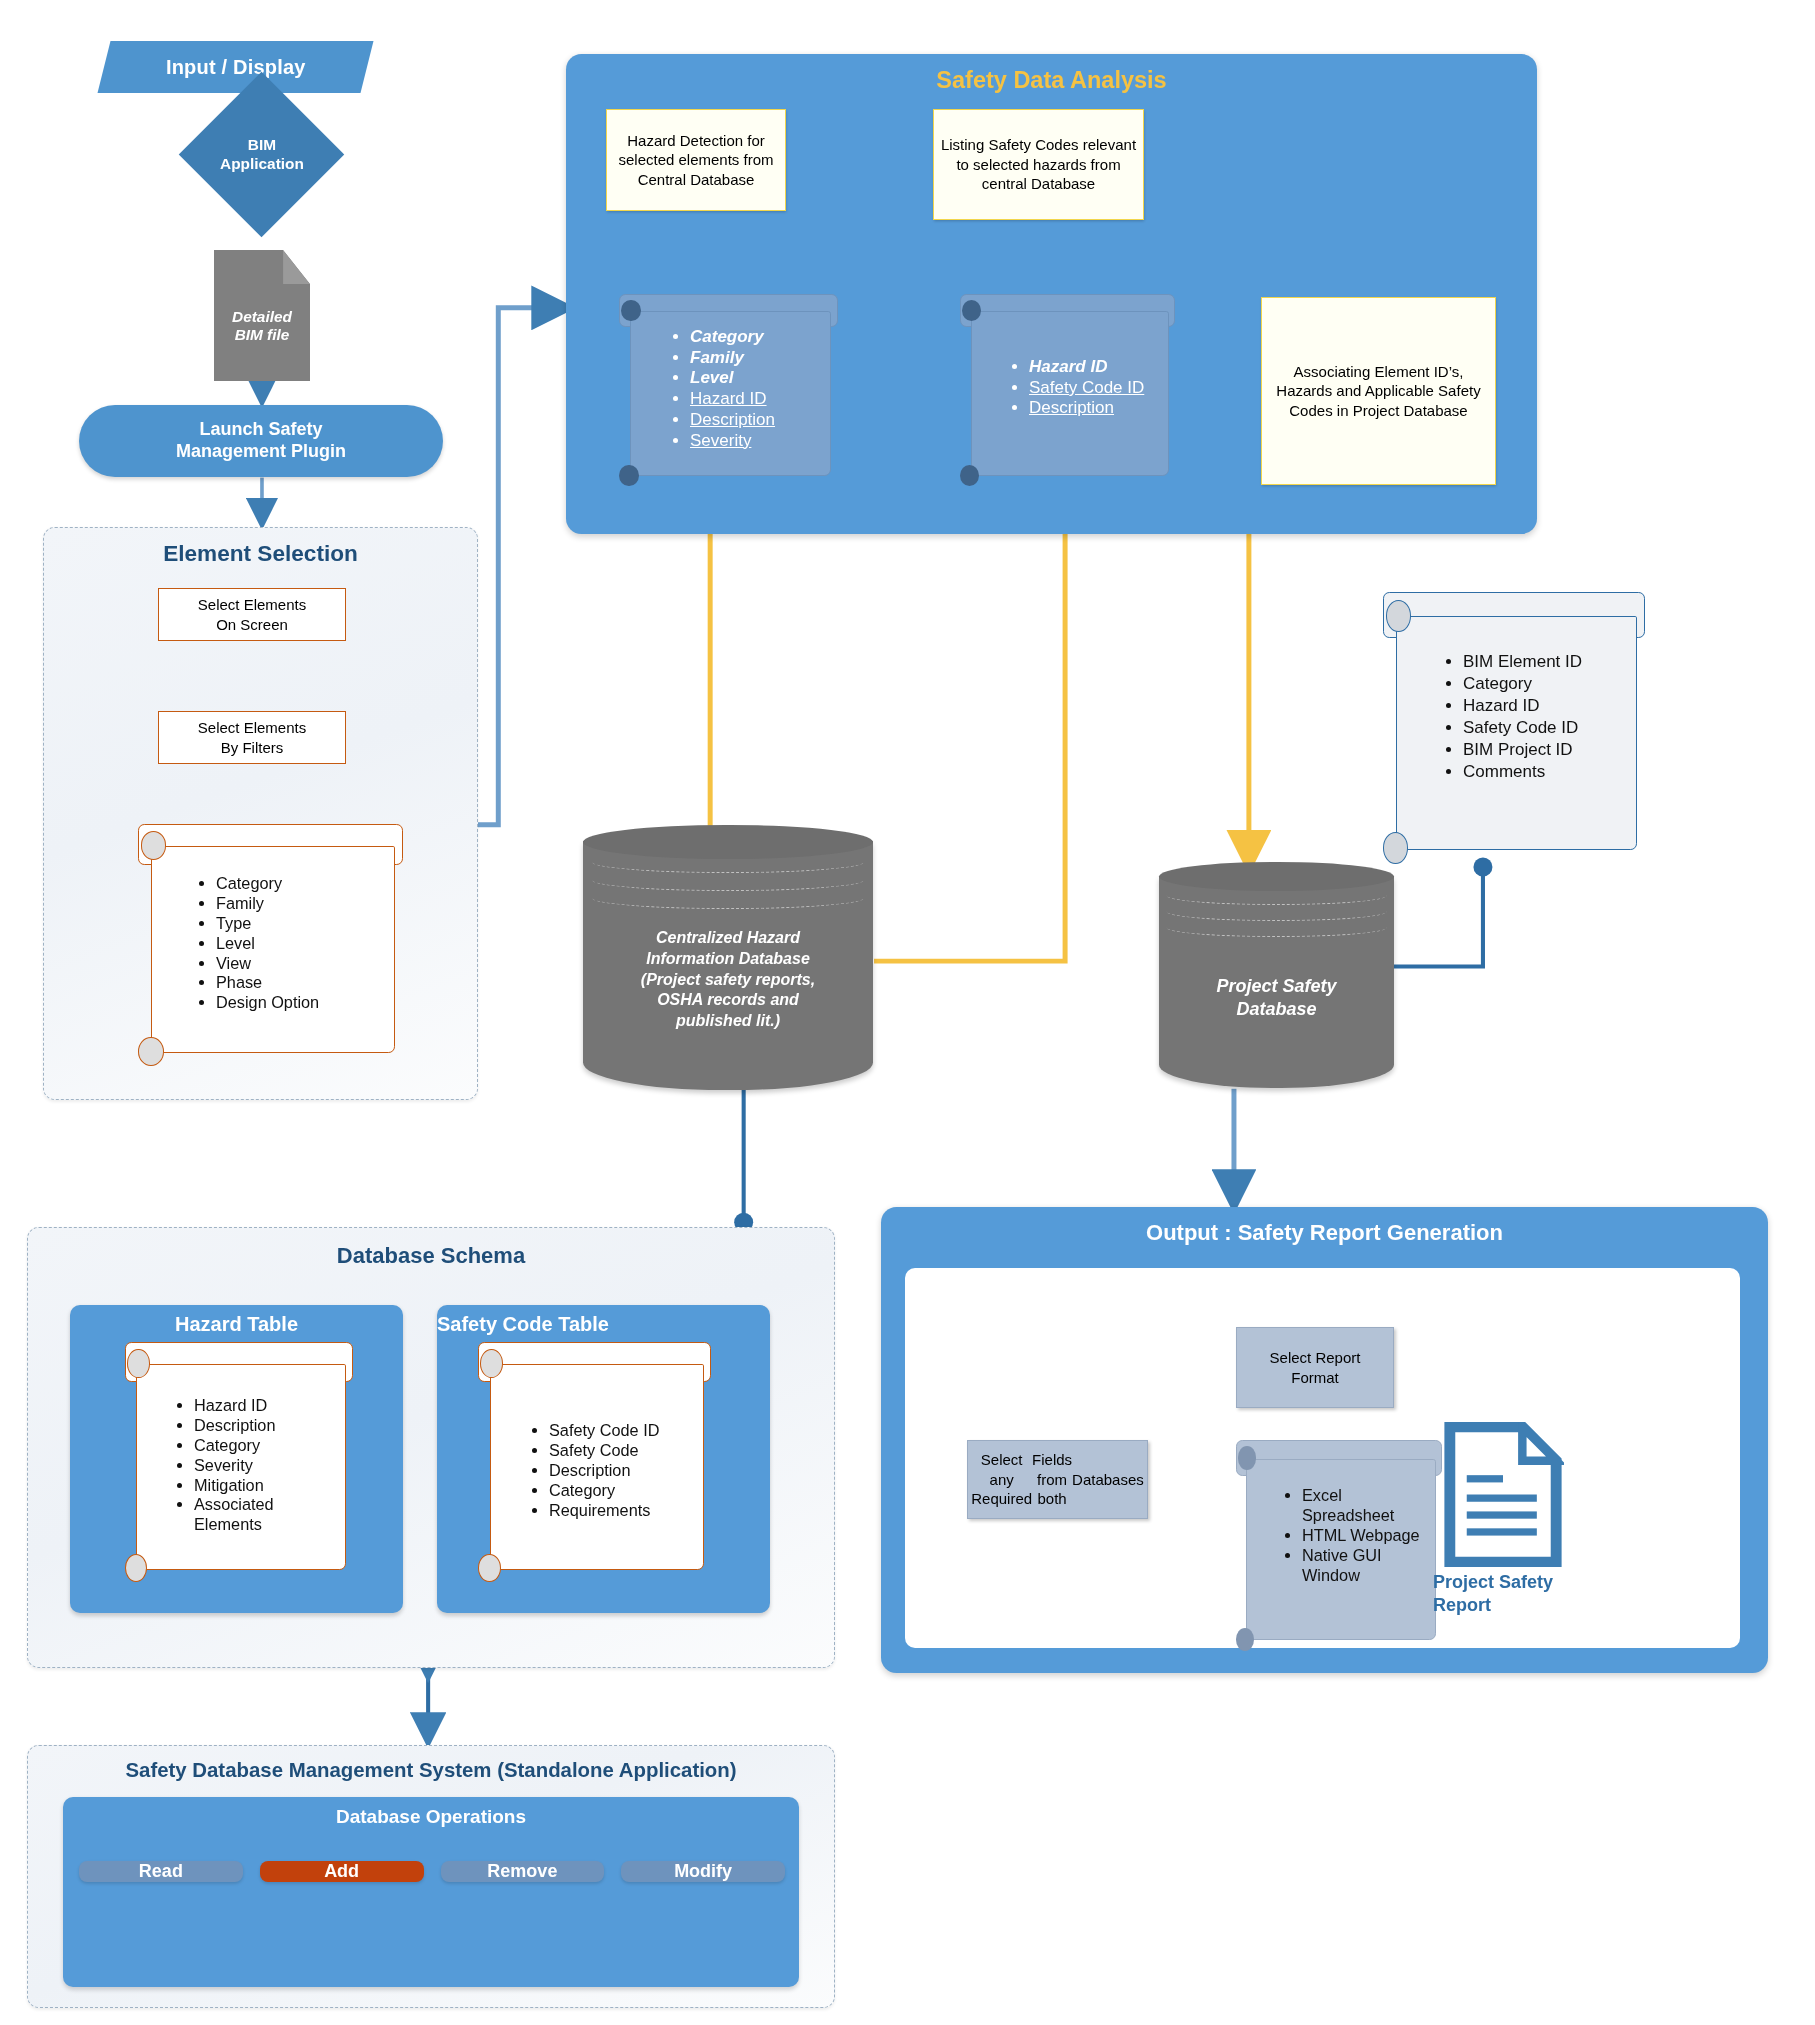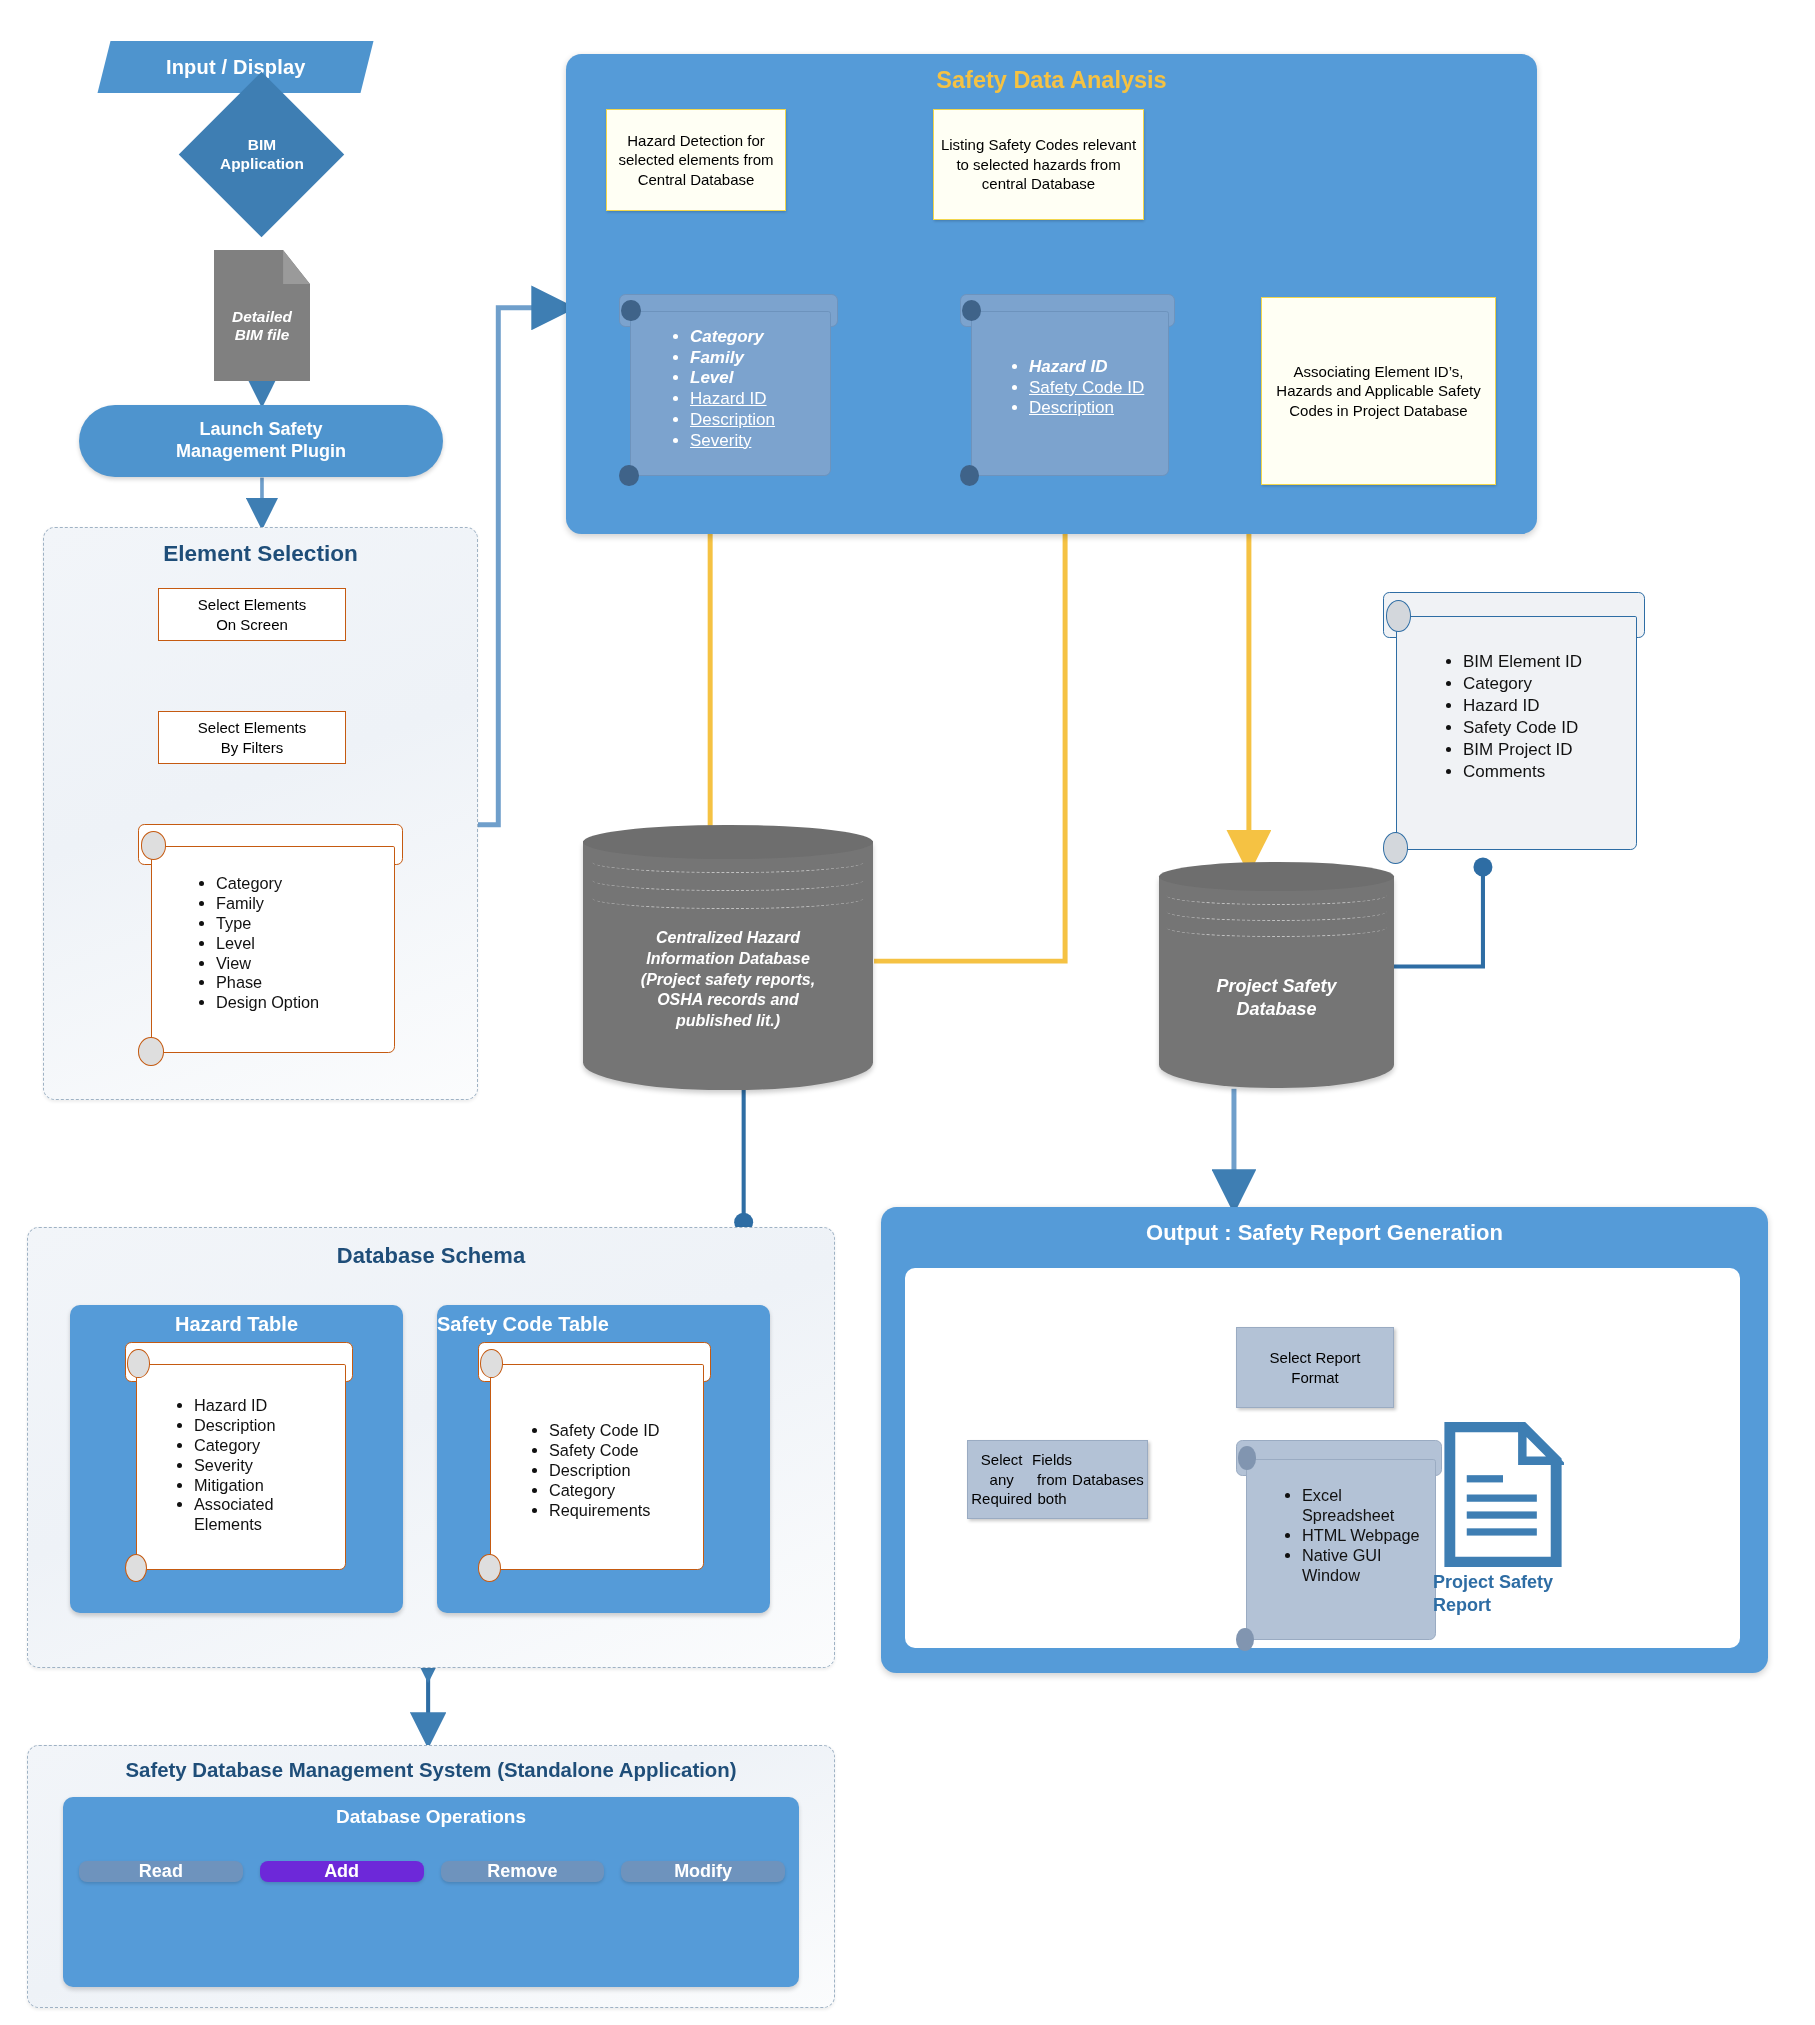--- a/index.html
+++ b/index.html
@@ -445,21 +445,21 @@
     <div class="panel-title" style="top:12.7px;font-size:20.4px;">Safety Database Management System (Standalone Application)</div>
   </div>
   <div class="abs" style="left:63px;top:1797px;width:736px;height:190px;background:#559BD8;border-radius:10px;
               box-shadow:0 2.3px 4.5px rgba(0,0,0,.16);">
     <div style="position:absolute;left:0;right:0;top:9px;text-align:center;color:#fff;font-size:19px;font-weight:bold;">Database Operations</div>
   </div>
   <div class="abs" id="op-buttons" style="left:79px;top:1844px;width:706px;height:54px;display:flex;gap:17px;align-items:center;">
       <div class="ctr" style="flex: 1 1 0%; background: rgb(110, 147, 189); border-radius: 8.1px; color: rgb(255, 255, 255); font-size: 18px; font-weight: bold; box-shadow: rgba(0, 0, 0, 0.15) 0px 1.8px 3.2px;">
         <span>Read</span>
       </div>
-      <div class="ctr" style="flex: 1 1 0%; background: #6d28d9; border-radius: 8.1px; color: rgb(255, 255, 255); font-size: 18px; font-weight: bold; box-shadow: rgba(0, 0, 0, 0.15) 0px 1.8px 3.2px;">
+      <div class="ctr" style="flex: 1 1 0%; background: #c2410c; border-radius: 8.1px; color: rgb(255, 255, 255); font-size: 18px; font-weight: bold; box-shadow: rgba(0, 0, 0, 0.15) 0px 1.8px 3.2px;">
         <span>Add</span>
       </div>
       <div class="ctr" style="flex: 1 1 0%; background: rgb(110, 147, 189); border-radius: 8.1px; color: rgb(255, 255, 255); font-size: 18px; font-weight: bold; box-shadow: rgba(0, 0, 0, 0.15) 0px 1.8px 3.2px;">
         <span>Remove</span>
       </div>
       <div class="ctr" style="flex: 1 1 0%; background: rgb(110, 147, 189); border-radius: 8.1px; color: rgb(255, 255, 255); font-size: 18px; font-weight: bold; box-shadow: rgba(0, 0, 0, 0.15) 0px 1.8px 3.2px;">
         <span>Modify</span>
       </div>
     </div>
 

